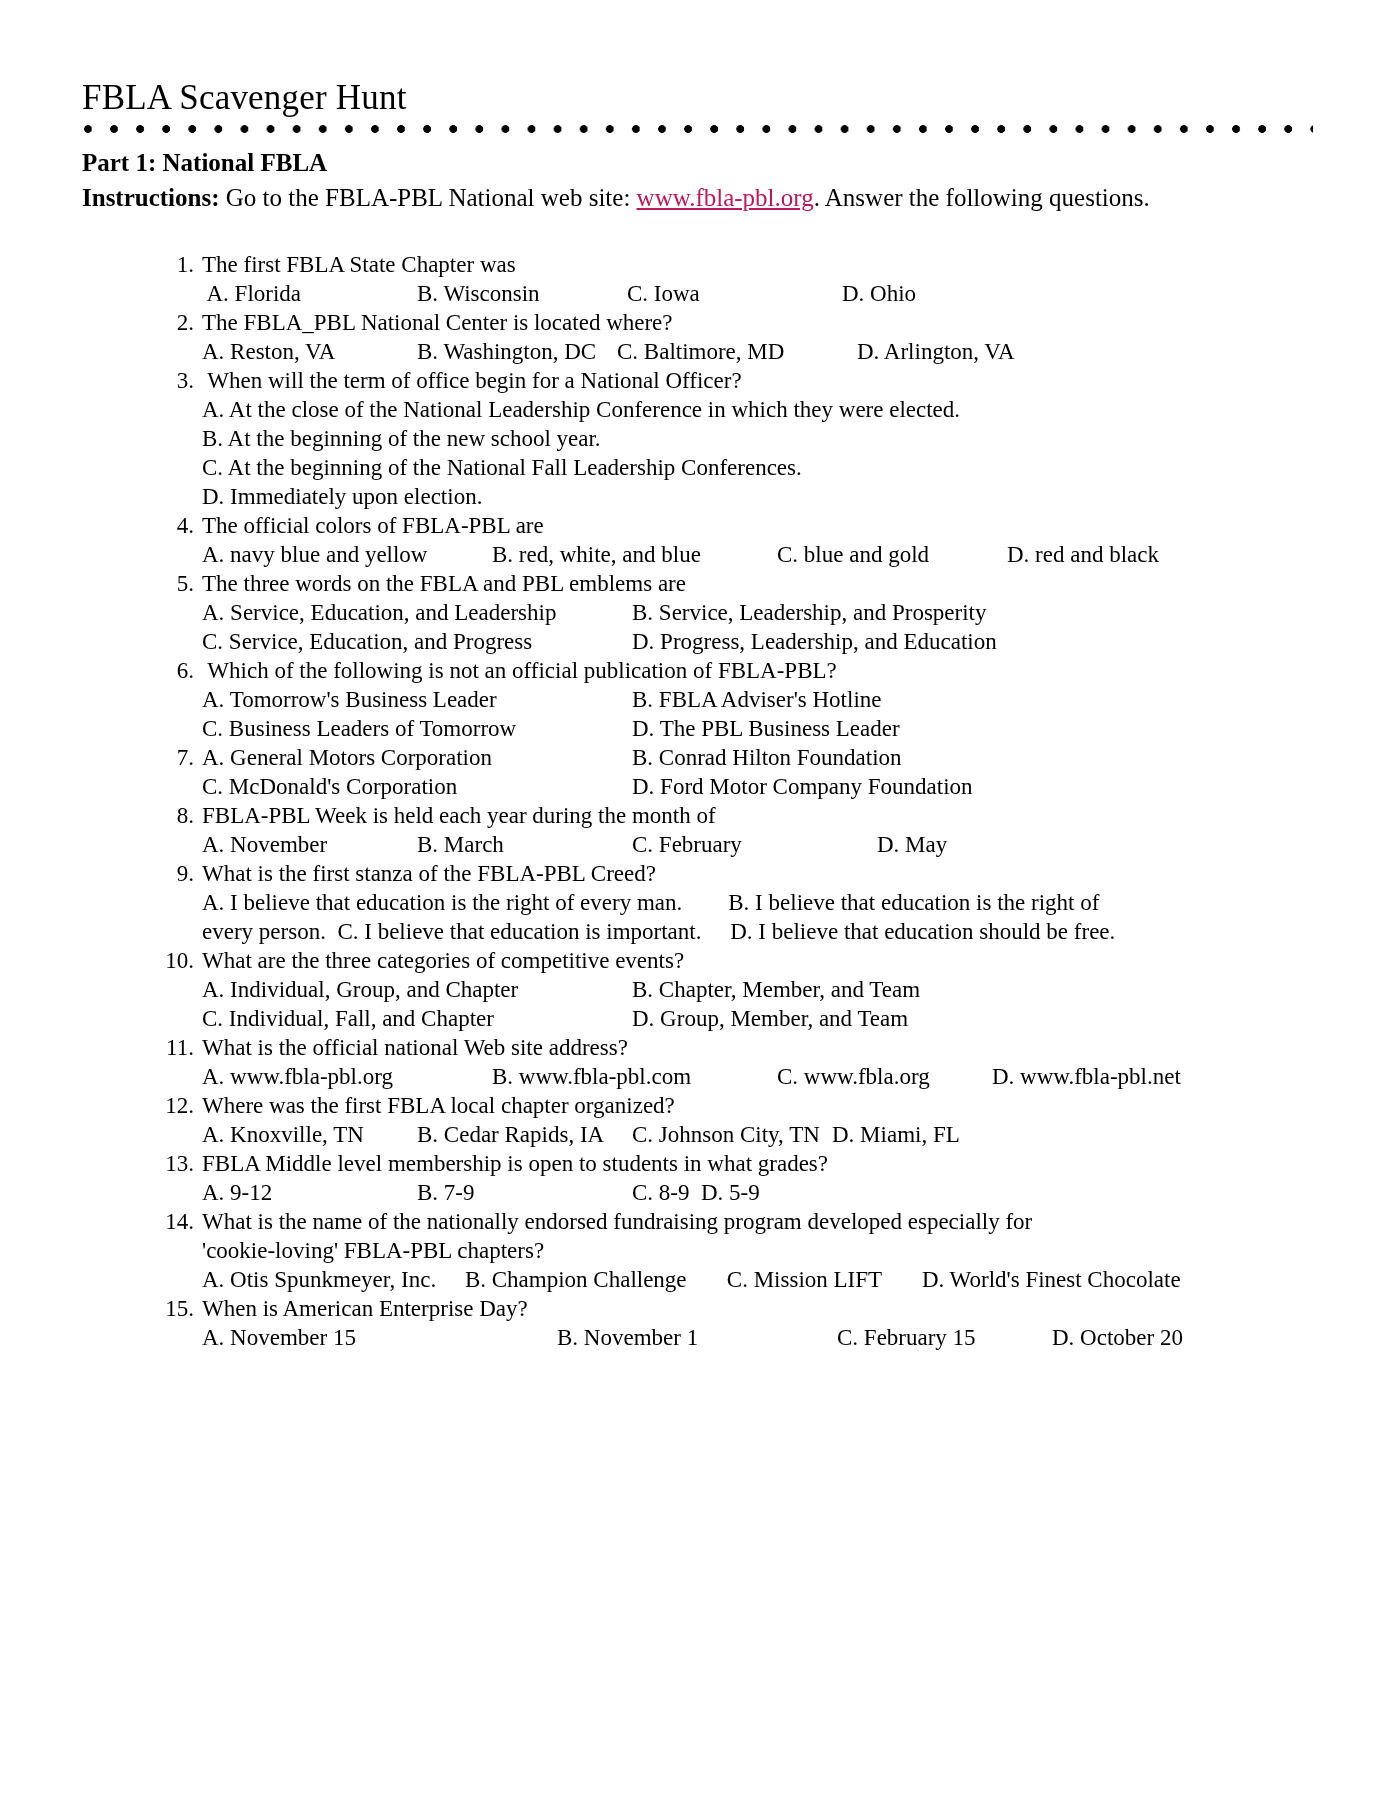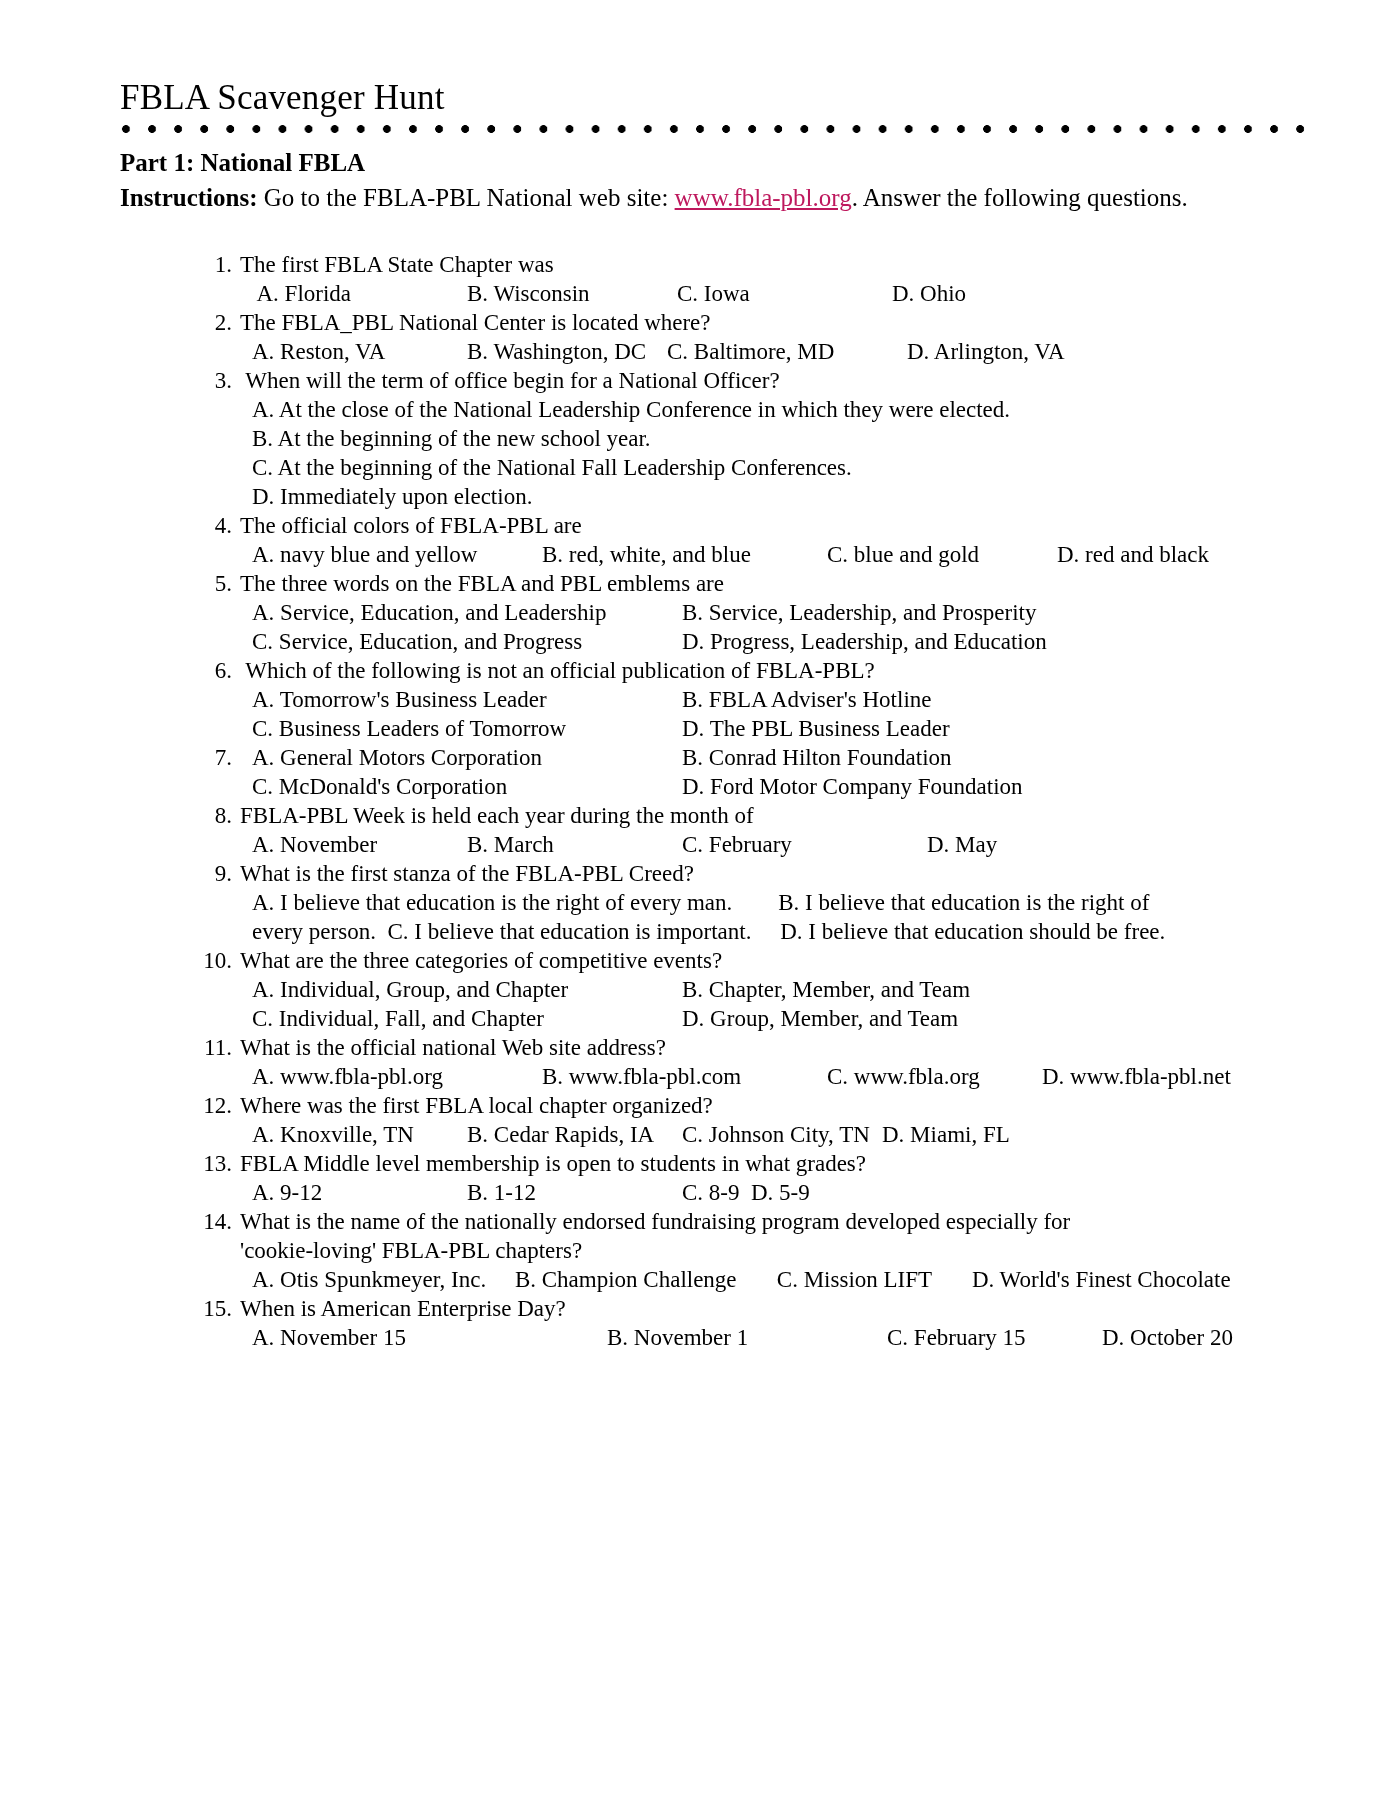--- a/index.html
+++ b/index.html
@@ -13,21 +13,21 @@
     font-family: "Liberation Serif", "DejaVu Serif", serif;
     color: #000000;
     overflow: hidden;
   }
   .page {
     position: relative;
     width: 1391px;
     height: 1604px;
     background: #ffffff;
     box-sizing: border-box;
-    padding: 60px 78px 0 120px;
+    padding: 60px 78px 0 82px;
   }
   .doc-title {
     font-size: 35px;
     line-height: 44px;
     font-weight: normal;
     letter-spacing: 0.2px;
     margin: 16px 0 2px 0;
   }
   .dot-rule {
     height: 14px;
@@ -77,21 +77,20 @@
     text-align: right;
     font-size: 23px;
     line-height: 29px;
   }
   .q-text {
     display: block;
     white-space: pre;
   }
   .opts {
     display: block;
-    margin-left: 12px;
   }
   .opt-row {
     display: block;
     white-space: pre;
   }
   .opt-col {
     display: inline-block;
     vertical-align: top;
   }
 </style>
@@ -184,21 +183,21 @@
       </li>
       <li>
         <span class="q-text">Where was the first FBLA local chapter organized?</span>
         <span class="opts">
           <span class="opt-row"><span class="opt-col" style="width: 215px;">A. Knoxville, TN</span><span class="opt-col" style="width: 215px;">B. Cedar Rapids, IA</span><span class="opt-col" style="width: 200px;">C. Johnson City, TN</span><span class="opt-col">D. Miami, FL</span></span>
         </span>
       </li>
       <li>
         <span class="q-text">FBLA Middle level membership is open to students in what grades?</span>
         <span class="opts">
-          <span class="opt-row"><span class="opt-col" style="width: 215px;">A. 9-12</span><span class="opt-col" style="width: 215px;">B. 1-12</span><span class="opt-col">C. 8-9  D. 5-9</span></span>
+          <span class="opt-row"><span class="opt-col" style="width: 215px;">A. 9-12</span><span class="opt-col" style="width: 215px;">B. 7-9</span><span class="opt-col">C. 8-9  D. 5-9</span></span>
         </span>
       </li>
       <li>
         <span class="q-text">What is the name of the nationally endorsed fundraising program developed especially for</span>
         <span class="q-text">'cookie-loving' FBLA-PBL chapters?</span>
         <span class="opts">
           <span class="opt-row">A. Otis Spunkmeyer, Inc.     B. Champion Challenge       C. Mission LIFT       D. World's Finest Chocolate</span>
         </span>
       </li>
       <li>

